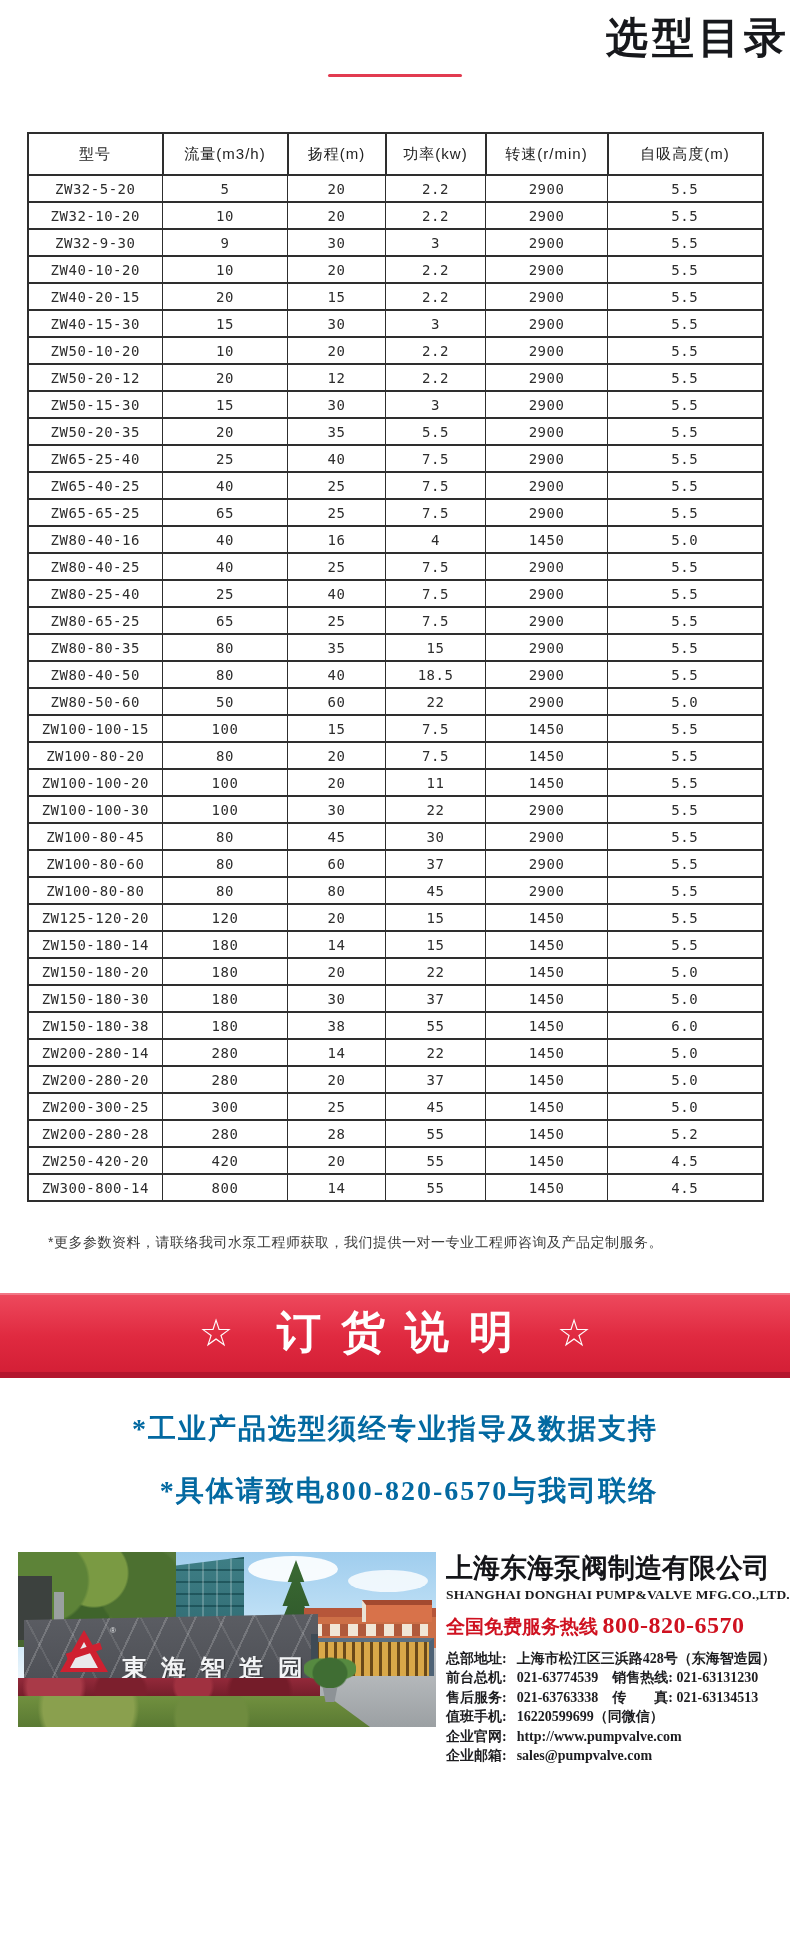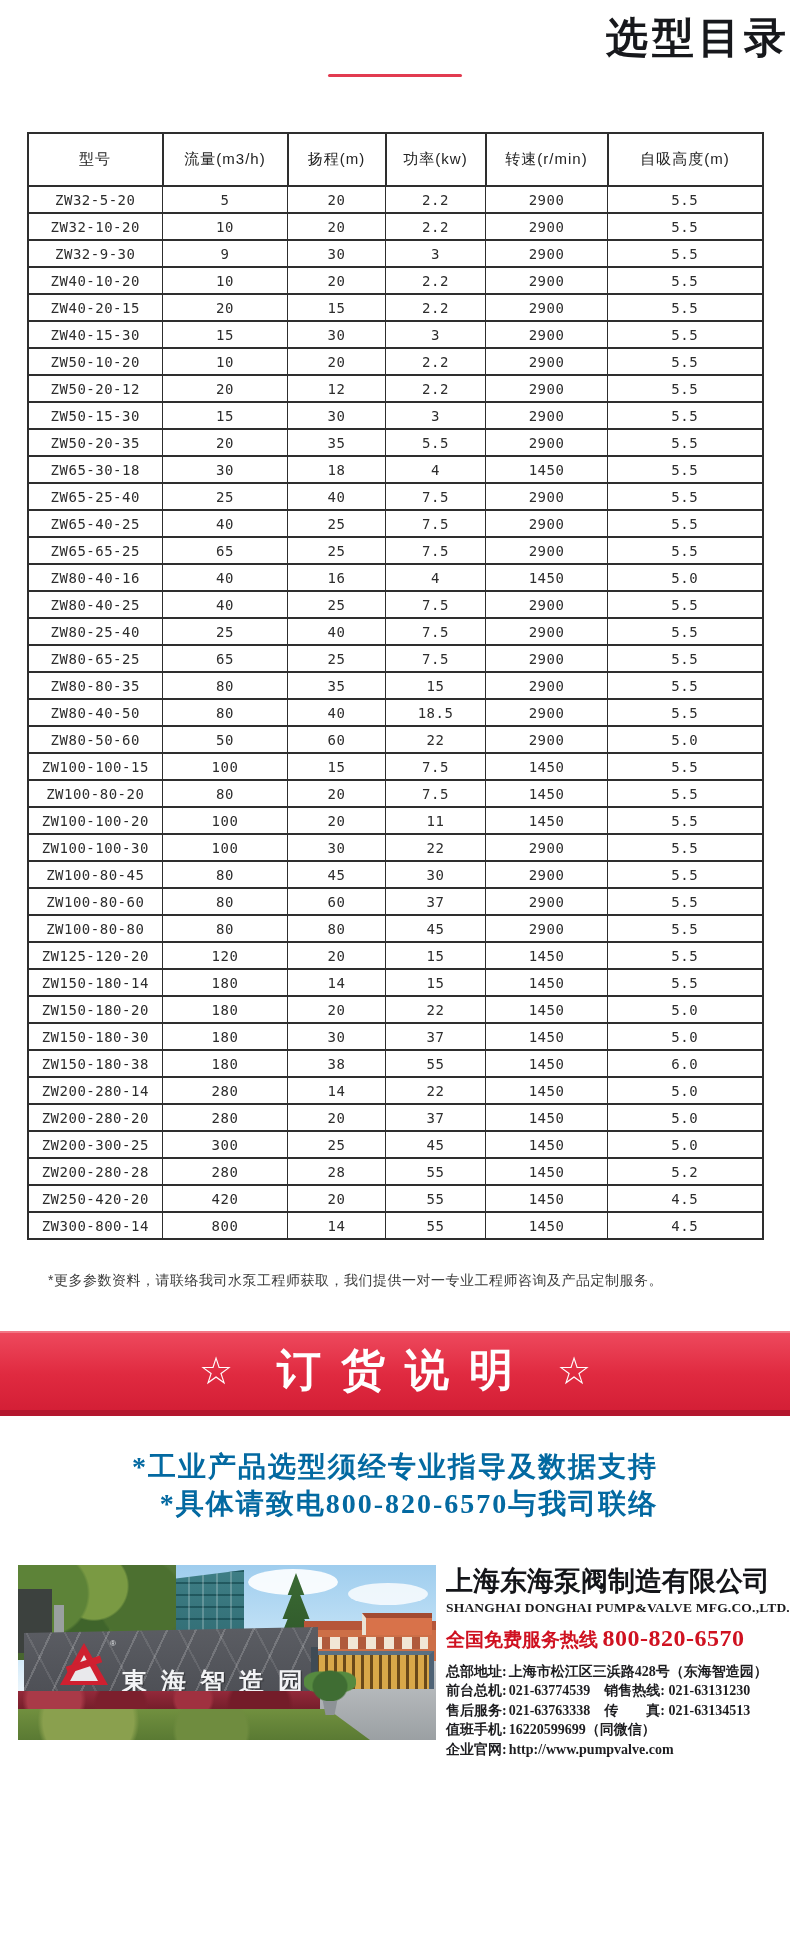--- a/index.html
+++ b/index.html
@@ -17,21 +17,21 @@
   .title-underline {
     width:134px; height:3px; background:#e23b50; margin:12px auto 0; border-radius:2px;
   }
 
   
   table.spec-table {
     width:735px; margin:55px auto 0; border-collapse:collapse; table-layout:fixed;
     border:2px solid #2e2e2e;
   }
   .spec-table th {
-    height:53px; font-size:15px; font-weight:400; color:#222; text-align:center;
+    height:42px; font-size:15px; font-weight:400; color:#222; text-align:center;
     border:2px solid #2e2e2e; letter-spacing:1px;
   }
   .spec-table td {
     height:27px; font-size:14px; text-align:center; color:#2d2d2d; padding:0;
     border-left:1px solid #2e2e2e; border-right:1px solid #2e2e2e;
     border-top:2px solid #2e2e2e; border-bottom:2px solid #2e2e2e;
     font-family:"DejaVu Sans Mono","Liberation Mono",monospace; letter-spacing:0.5px;
   }
 
   
@@ -51,21 +51,21 @@
   .banner-title {
     color:#ffffff; font-size:44px; font-weight:800; letter-spacing:20px; text-indent:20px;
   }
 
   
   .order-notes { margin-top:36px; text-align:center; }
   .order-note {
     font-family:"Liberation Serif","DejaVu Serif",serif;
     color:#0369a1; font-weight:700; font-size:28px; letter-spacing:2px; line-height:1.1;
   }
-  .order-note + .order-note { margin-top:6px;padding-left:28px; }
+  .order-note + .order-note { margin-top:31px;padding-left:28px; }
 
   
   .bottom-section { margin-top:45px; display:flex; padding-left:18px; }
 
   
   .photo { width:418px; height:175px; position:relative; overflow:hidden; flex:none; background:#cfe8f8; }
   .ph-sky { position:absolute; inset:0; background:linear-gradient(180deg,#9fcdee 0%,#c6e4f7 45%,#e9f4fb 70%); }
   .ph-cloud { position:absolute; background:#ffffff; border-radius:50%; opacity:.9; }
   .ph-cloud.c1 { left:230px; top:4px; width:90px; height:26px; }
   .ph-cloud.c2 { left:330px; top:18px; width:80px; height:22px; opacity:.8; }
@@ -178,21 +178,21 @@
   .hotline { margin-top:9px; color:#cf1120; white-space:nowrap; }
   .hotline-label { font-size:19px; font-weight:700; }
   .hotline-number {
     font-family:"Liberation Serif","DejaVu Serif",serif; font-weight:700; font-size:24px; letter-spacing:0.5px;
   }
   .contact-list { margin-top:9px; }
   .contact-line {
     font-family:"Liberation Serif","DejaVu Serif",serif; font-weight:700;
     font-size:14px; color:#1d1d20; line-height:19.5px; white-space:nowrap;
   }
-  .contact-label { margin-right:2px; }
+  .contact-label { margin-right:10px; }
 </style>
 </head>
 <body>
 
 <div class="title-section">
   <div class="page-title">选型目录</div>
   <div class="title-underline"></div>
 </div>
 
 <table class="spec-table">
@@ -286,28 +286,20 @@
         <td>3</td>
         <td>2900</td>
         <td>5.5</td>
       </tr>
       <tr>
         <td>ZW50-20-35</td>
         <td>20</td>
         <td>35</td>
         <td>5.5</td>
         <td>2900</td>
-        <td>5.5</td>
-      </tr>
-      <tr>
-        <td>ZW65-30-18</td>
-        <td>30</td>
-        <td>18</td>
-        <td>4</td>
-        <td>1450</td>
         <td>5.5</td>
       </tr>
       <tr>
         <td>ZW65-25-40</td>
         <td>25</td>
         <td>40</td>
         <td>7.5</td>
         <td>2900</td>
         <td>5.5</td>
       </tr>
@@ -581,16 +573,17 @@
     <div class="hotline">
       <span class="hotline-label">全国免费服务热线</span>
       <span class="hotline-number">800-820-6570</span>
     </div>
     <div class="contact-list">
         <div class="contact-line"><span class="contact-label">总部地址:</span><span>上海市松江区三浜路428号（东海智造园）</span></div>
         <div class="contact-line"><span class="contact-label">前台总机:</span><span>021-63774539　销售热线: 021-63131230</span></div>
         <div class="contact-line"><span class="contact-label">售后服务:</span><span>021-63763338　传　　真: 021-63134513</span></div>
         <div class="contact-line"><span class="contact-label">值班手机:</span><span>16220599699（同微信）</span></div>
         <div class="contact-line"><span class="contact-label">企业官网:</span><span>http://www.pumpvalve.com</span></div>
+        <div class="contact-line"><span class="contact-label">企业邮箱:</span><span>sales@pumpvalve.com</span></div>
       </div>
   </div>
 
 </div>
 
 </body></html>

